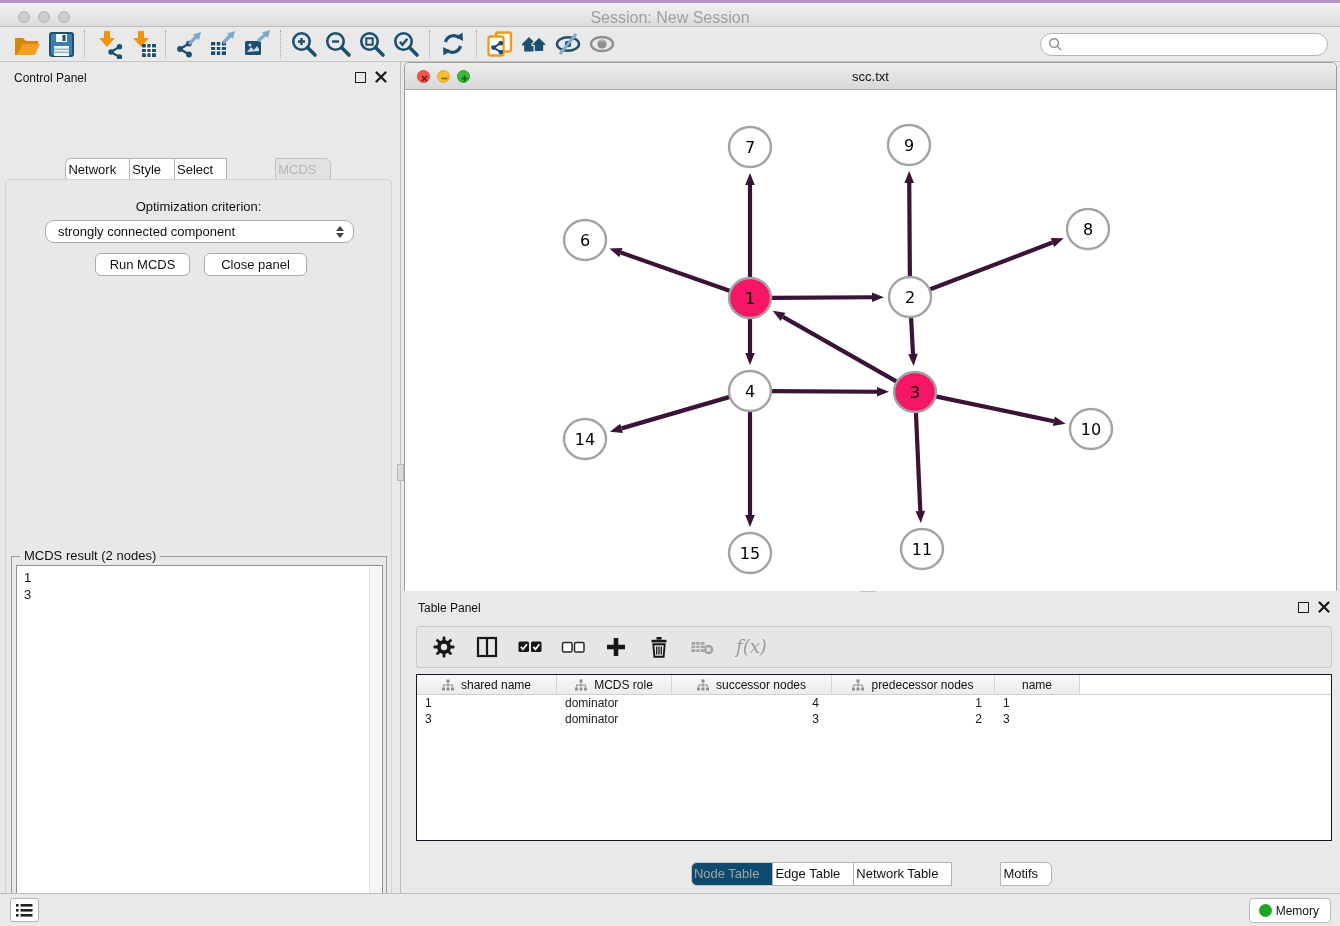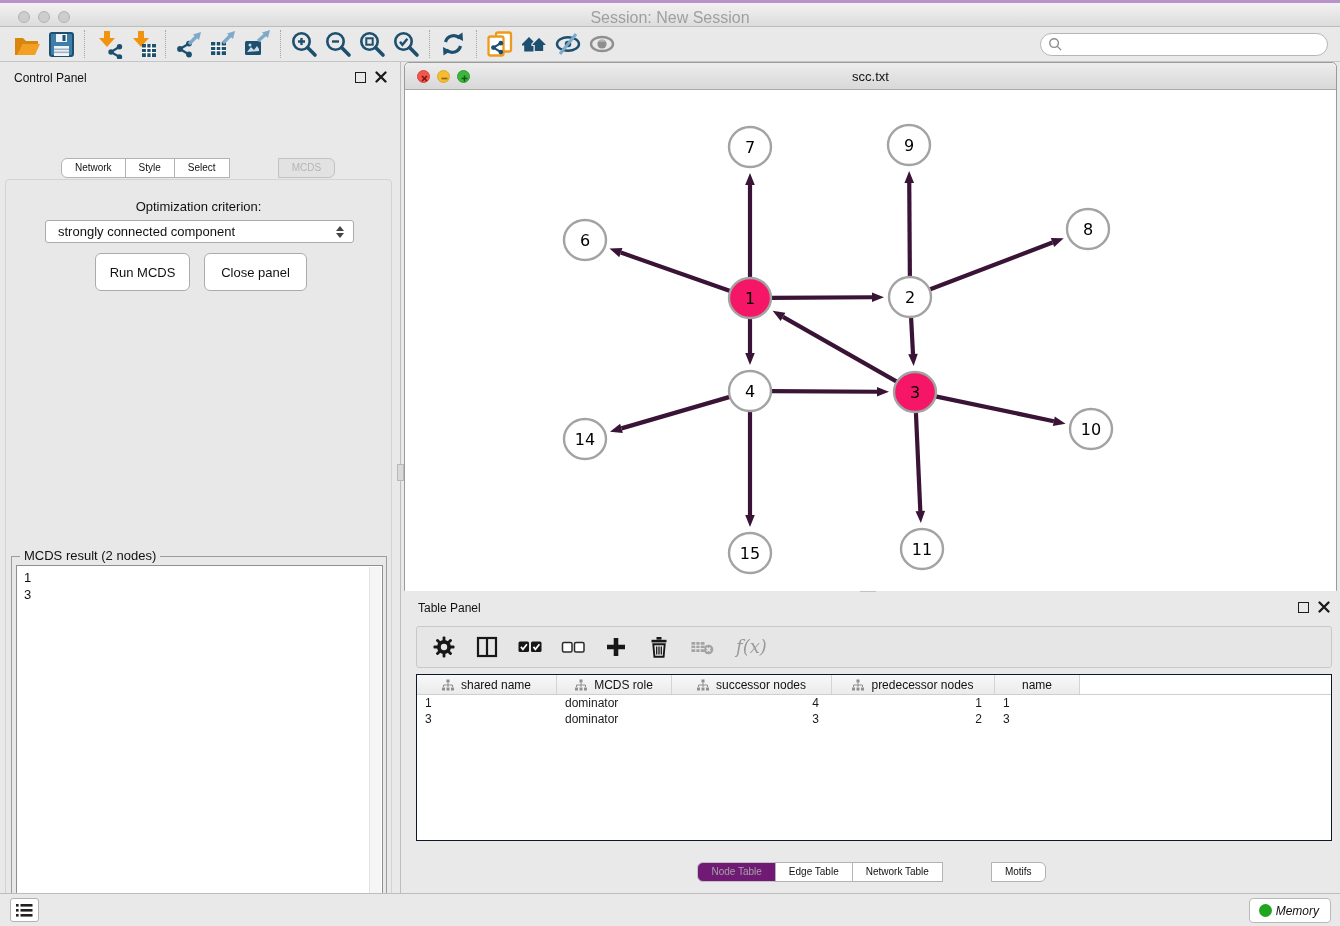--- a/index.html
+++ b/index.html
@@ -20,33 +20,33 @@
   .tb-sep { width:1px; height:28px; border-left:1px dotted #a6a6a6; margin:0 6px; flex:0 0 auto; }
   .search-wrap { position:absolute; right:12px; top:6px; width:288px; height:23px; background:#fff;
     border:1px solid #b5b5b5; border-radius:12px; display:flex; align-items:center; padding-left:7px; }
 
   
   .control-panel { position:absolute; left:0; top:62px; width:397px; height:818px; background:#e9e9e9; }
   .panel-title { position:absolute; left:14px; top:9px; font-size:12px; color:#111; }
   .panel-icons { position:absolute; right:10px; top:9px; display:flex; gap:9px; align-items:center; }
   .float-box { width:11px; height:11px; border:1.6px solid #1c1c1c; display:inline-block; }
   .cp-tabs { position:absolute; left:0; right:0; top:96px; display:flex; justify-content:center; }
-  .seg-tab { font-size:10px; padding:3px 13px 4px 13px; background:#fff; border:1px solid #b3b3b3; margin-left:-1px; color:#111; cursor:default; }
+  .seg-tab { font-size:13px; padding:3px 13px 4px 2px; background:#fff; border:1px solid #b3b3b3; margin-left:-1px; color:#111; cursor:default; }
   .seg-tab:first-child { border-radius:6px 0 0 6px; }
   .seg-tab:last-child { border-radius:0 6px 6px 0;margin-left:48px; }
   .seg-tab.active { background:#e2e2e2; color:#b5b5b5; border-color:#c2c2c2; }
   .cp-content { position:absolute; left:5px; top:117px; width:387px; height:757px; background:#e8e8e8;
     border:1px solid #d3d3d3; border-radius:4px; }
   .opt-label { position:absolute; left:0; right:0; top:19px; text-align:center; font-size:13px; color:#111; }
   .dropdown { position:absolute; left:39px; top:40px; width:309px; height:23px; background:#fff; border:1px solid #ababab;
-    border-radius:3px; font-size:13px; display:flex; align-items:center; padding-left:12px; color:#111; }
+    border-radius:9px; font-size:13px; display:flex; align-items:center; padding-left:12px; color:#111; }
   .stepper { position:absolute; right:8px; top:3px; width:11px; height:16px; display:flex; flex-direction:column; align-items:center; justify-content:center; gap:2px; }
   .tri-up { width:0; height:0; border-left:4px solid transparent; border-right:4px solid transparent; border-bottom:5px solid #444; }
   .tri-dn { width:0; height:0; border-left:4px solid transparent; border-right:4px solid transparent; border-top:5px solid #444; }
-  .cp-btn { position:absolute; top:73px; height:38px; background:#fff; border:1px solid #ababab; border-radius:6px;
+  .cp-btn { position:absolute; top:73px; height:23px; background:#fff; border:1px solid #ababab; border-radius:6px;
     font-size:13px; color:#111; font-family:"Liberation Sans",sans-serif; }
   .btn-run { left:89px; width:95px; }
   .btn-close { left:198px; width:103px; }
   .result-group { position:absolute; left:5px; top:376px; width:376px; height:383px; border:1px solid #9c9c9c; }
   .result-legend { position:absolute; left:8px; top:-9px; background:#e8e8e8; padding:0 4px; font-size:13px; color:#111; }
   .result-area { position:absolute; left:4px; top:8px; width:367px; height:366px; background:#fff; border:1px solid #8f8f8f;
     font-size:13px; color:#111; padding:3px 0 0 7px; line-height:17px; }
   .result-scroll { position:absolute; right:1px; top:1px; bottom:1px; width:12px; background:#f5f5f5; border-left:1px solid #e2e2e2; }
 
   .v-divider { position:absolute; left:400px; top:62px; width:1px; height:831px; background:#bdbdbd; }
@@ -69,28 +69,28 @@
   .tp-icon { width:26px; height:26px; display:flex; align-items:center; justify-content:center; }
   .tbl-wrap { position:absolute; left:12px; top:79px; width:916px; height:167px; background:#fff; border:1px solid #0f172a; }
   .tbl-header { display:flex; height:20px; border-bottom:1px solid #cfcfcf; }
   .th { background:linear-gradient(#f8f8f8,#ebebeb); border-right:1px solid #d4d4d4; display:flex; align-items:center;
     justify-content:center; gap:7px; font-size:12px; color:#111; overflow:hidden; }
   .tr { display:flex; height:16px; align-items:center; }
   .td { font-size:12px; color:#1a1a1a; overflow:hidden; white-space:nowrap; }
   .td.left { text-align:left; padding-left:8px; }
   .td.right { text-align:right; padding-right:13px; }
   .tp-tabs { position:absolute; left:0; right:0; top:267px; display:flex; justify-content:center; }
-  .tp-tabs .seg-tab.active { background:#701a75; color:#a3a3a3; }
+  .tp-tabs .seg-tab.active { background:#0c4a6e; color:#a3a3a3; }
 
   
   .status-bar { position:absolute; left:0; bottom:0; width:1340px; height:33px; background:#e9e9e9; border-top:1px solid #bdbdbd; }
   .sb-left-btn { position:absolute; left:10px; top:4px; width:29px; height:24px; background:#fff; border:1px solid #b3b3b3;
     border-radius:3px; display:flex; align-items:center; justify-content:center; }
   .memory-btn { position:absolute; right:9px; top:4px; height:25px; background:#fff; border:1px solid #b9b9b9; border-radius:4px;
-    display:flex; align-items:center; gap:4px; padding:0 11px 0 9px; font-size:12px; color:#111;font-style:italic; }
+    display:flex; align-items:center; gap:4px; padding:0 11px 0 9px; font-size:12px; color:#111; }
   .mem-dot { width:13px; height:13px; border-radius:50%; }
 </style>
 </head>
 <body>
 
 <div id="root">
 
   <div class="titlebar">
     <span class="tl-dot" style="left:18px"></span>
     <span class="tl-dot" style="left:38px"></span>

